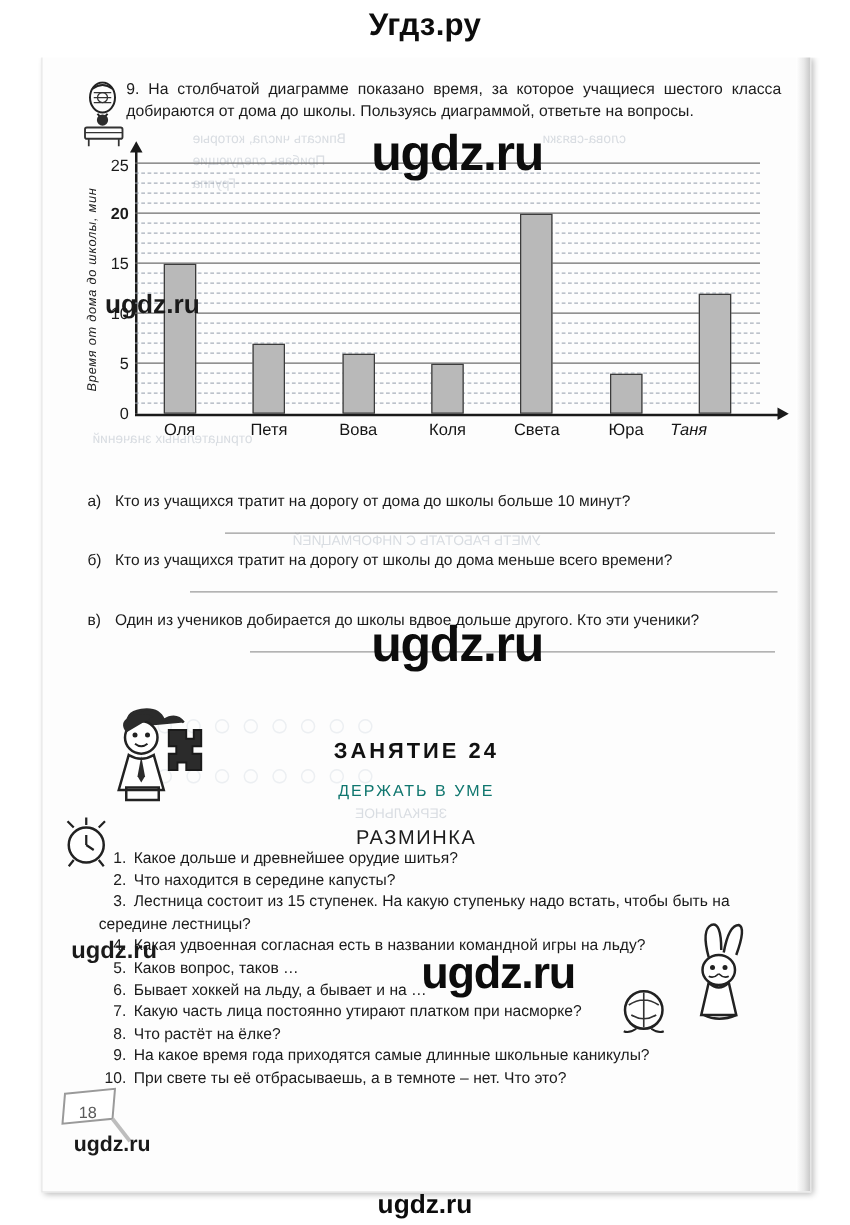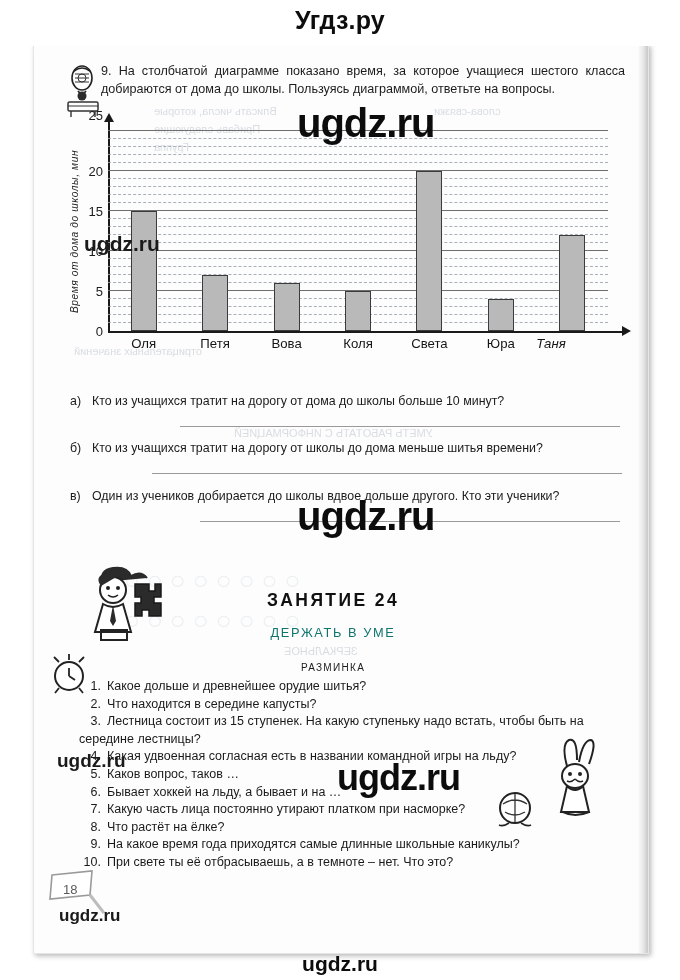--- a/index.html
+++ b/index.html
@@ -116,21 +116,21 @@
     position:absolute;left:19px;top:513px;width:560px;height:350px;
   }
   .lesson-title{
     text-align:center;font-size:17.5px;font-weight:700;letter-spacing:2.4px;
     color:#111;margin-top:32px;
   }
   .lesson-sub{
     text-align:center;font-size:12.8px;letter-spacing:1.6px;color:#0f766e;margin-top:14px;
   }
   .lesson-warm{
-    text-align:center;font-size:10px;letter-spacing:1.3px;color:#1c1c1c;margin-top:22px;
+    text-align:center;font-size:16px;letter-spacing:1.3px;color:#1c1c1c;margin-top:22px;
   }
   .qlist{position:absolute;left:26px;top:120px;width:534px;}
   .qrow{position:relative;font-size:12.5px;line-height:17.6px;min-height:17.6px;}
   .qnum{position:absolute;left:0;top:0;width:22px;text-align:right;}
   .qtxt{margin-left:28px;}
 
   
   .pageflag{position:absolute;left:12px;top:824px;width:70px;height:48px;}
   .pageflag .num{
     position:absolute;left:17px;top:13px;font-size:13px;color:#5b5b5b;
@@ -223,23 +223,23 @@
         <div class="gridline-minor" style="bottom: 184px;"></div>
         <div class="gridline-minor" style="bottom: 192px;"></div>
         <div class="ytick" style="bottom: 0px; transform: translateY(50%);">0</div>
         <div class="gridline-major" style="bottom: 40px;"></div>
         <div class="ytick" style="bottom: 40px; transform: translateY(50%);">5</div>
         <div class="gridline-major" style="bottom: 80px;"></div>
         <div class="ytick" style="bottom: 80px; transform: translateY(50%);">10</div>
         <div class="gridline-major" style="bottom: 120px;"></div>
         <div class="ytick" style="bottom: 120px; transform: translateY(50%);">15</div>
         <div class="gridline-major" style="bottom: 160px;"></div>
-        <div class="ytick" style="bottom: 160px; transform: translateY(50%);">20</div>
+        <div class="ytick" style="bottom: 160px; transform: translateY(50%); font-weight: bold;">20</div>
         <div class="gridline-major" style="bottom: 200px;"></div>
-        <div class="ytick" style="bottom: 216px; transform: translateY(50%);">25</div>
+        <div class="ytick" style="bottom: 199px; transform: translateY(50%);">25</div>
         <div class="bar" title="Оля: 15" style="height: 120px; left: 22.7143px; background: rgb(185, 185, 185); border-color: rgb(59, 59, 59);"></div>
         <div class="xtick" style="left: 35.7143px;">Оля</div>
         <div class="bar" title="Петя: 7" style="height: 56px; left: 94.1429px; background: rgb(185, 185, 185); border-color: rgb(59, 59, 59);"></div>
         <div class="xtick" style="left: 107.143px;">Петя</div>
         <div class="bar" title="Вова: 6" style="height: 48px; left: 165.571px; background: rgb(185, 185, 185); border-color: rgb(59, 59, 59);"></div>
         <div class="xtick" style="left: 178.571px;">Вова</div>
         <div class="bar" title="Коля: 5" style="height: 40px; left: 237px; background: rgb(185, 185, 185); border-color: rgb(59, 59, 59);"></div>
         <div class="xtick" style="left: 250px;">Коля</div>
         <div class="bar" title="Света: 20" style="height: 160px; left: 308.429px; background: rgb(185, 185, 185); border-color: rgb(59, 59, 59);"></div>
         <div class="xtick" style="left: 321.429px;">Света</div>
@@ -251,21 +251,21 @@
   </div>
 
   <div class="subq" style="top:348px;">
     <span class="marker">а)</span>
     <span class="body">Кто из учащихся тратит на дорогу от дома до школы больше 10 минут?</span>
     <div class="ansline" style="width:440px;margin-left:110px;"></div>
   </div>
 
   <div class="subq" style="top:395px;">
     <span class="marker">б)</span>
-    <span class="body">Кто из учащихся тратит на дорогу от школы до дома меньше шитья времени?</span>
+    <span class="body">Кто из учащихся тратит на дорогу от школы до дома меньше всего времени?</span>
     <div class="ansline" style="width:470px;margin-left:82px;"></div>
   </div>
 
   <div class="subq" style="top:443px;">
     <span class="marker">в)</span>
     <span class="body">Один из учеников добирается до школы вдвое дольше другого. Кто эти ученики?</span>
     <div class="ansline" style="width:420px;margin-left:130px;"></div>
   </div>
 
   <div class="lesson">

